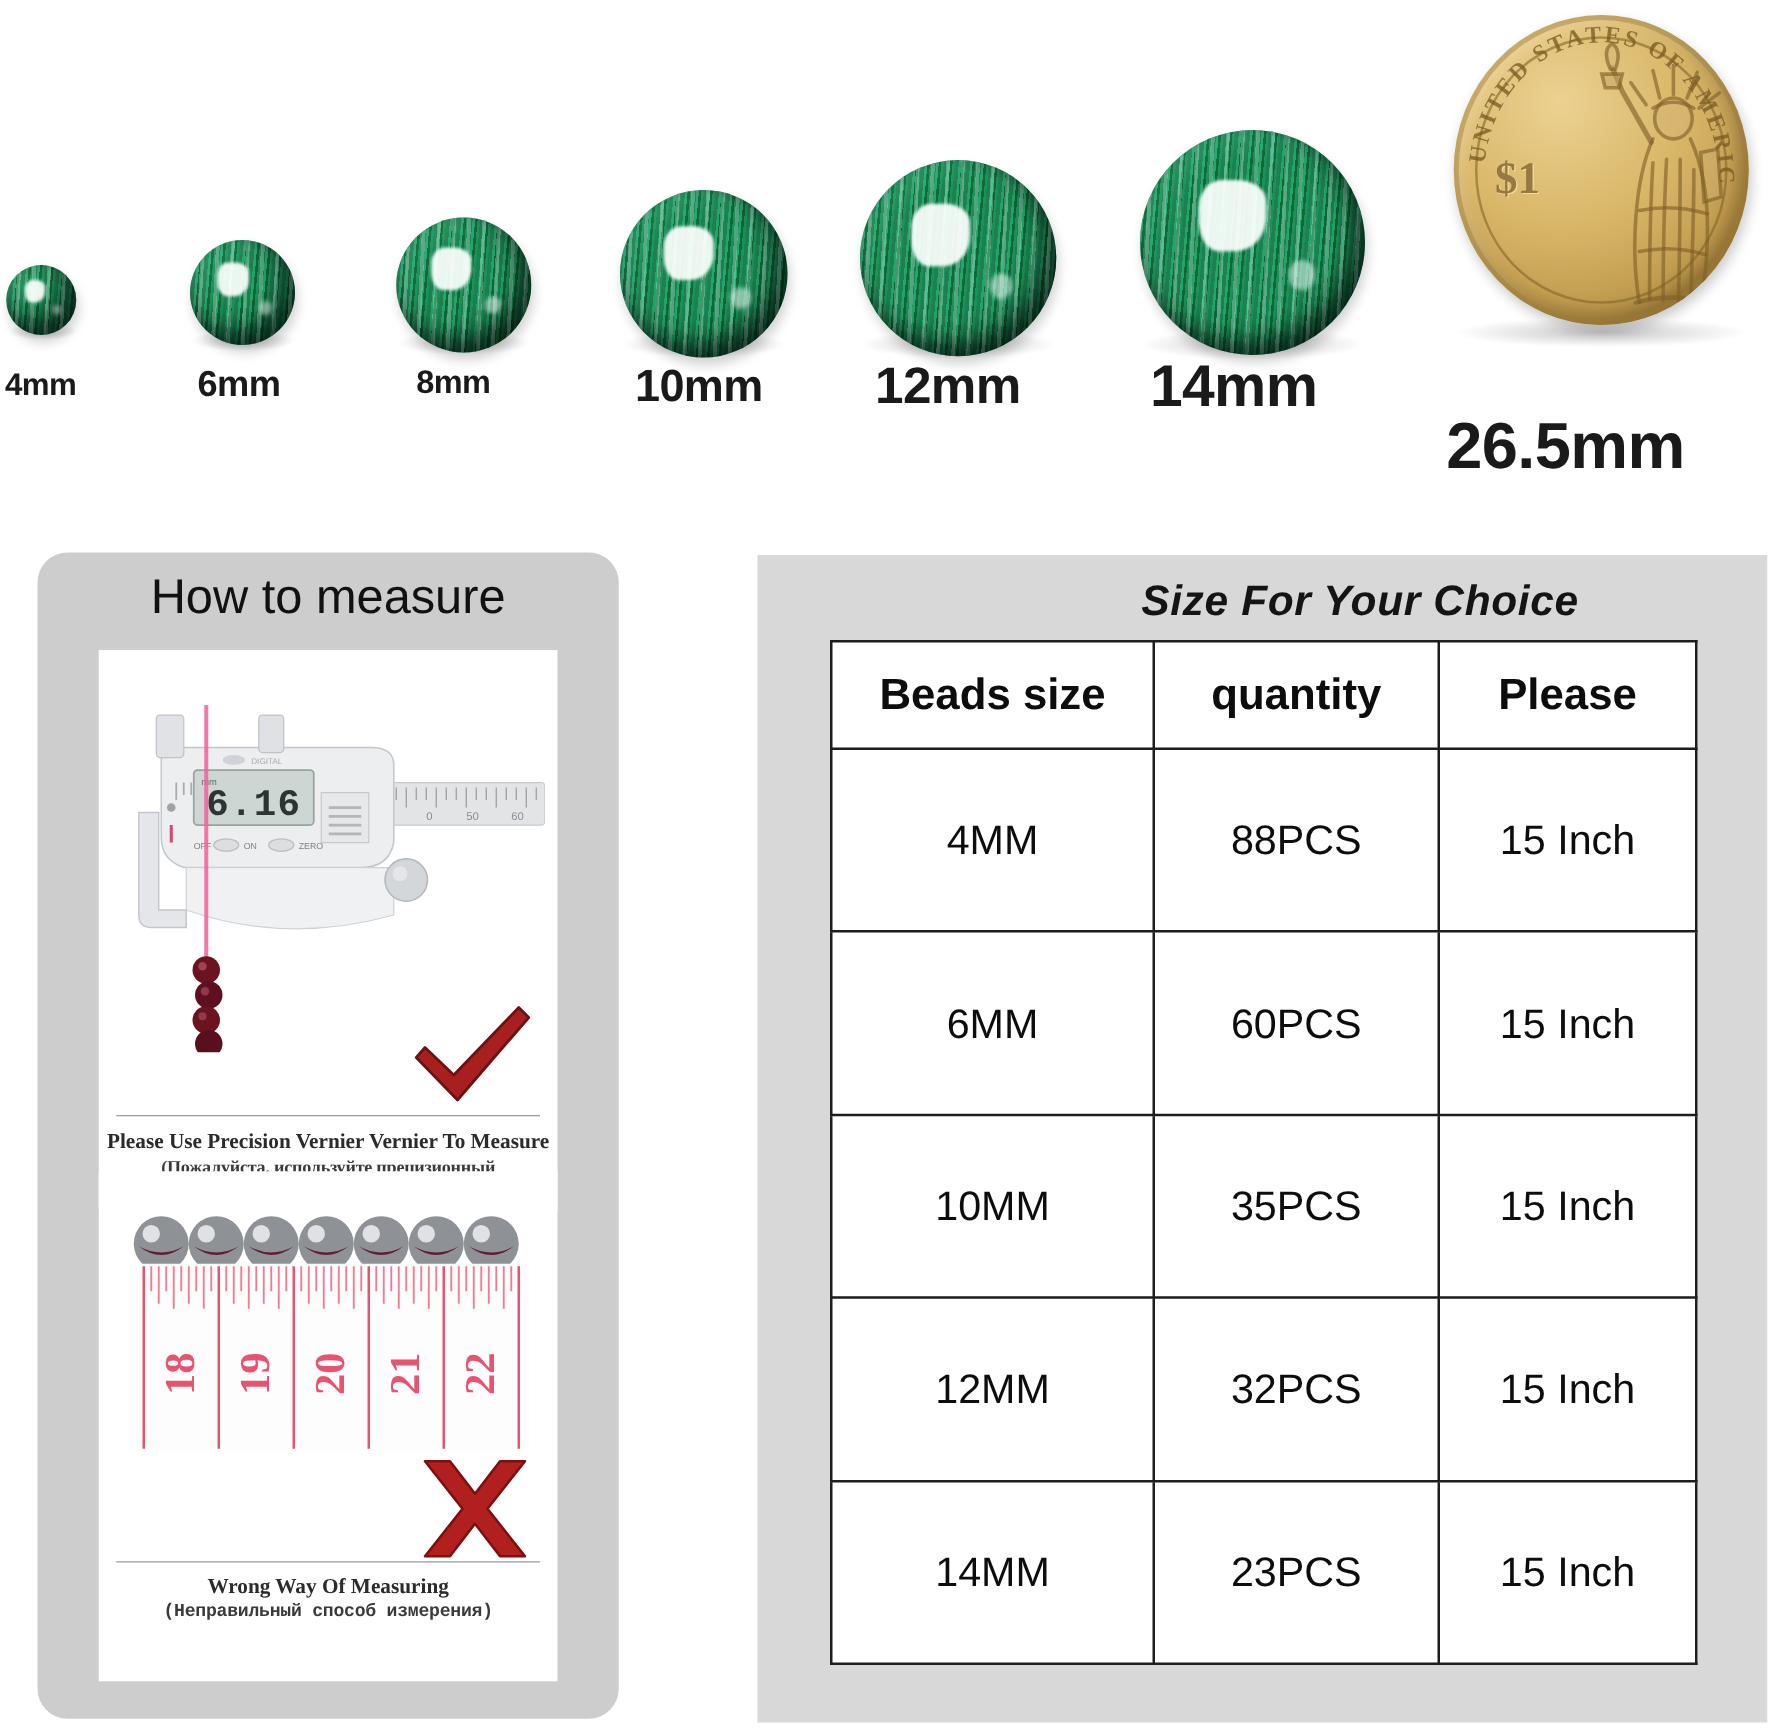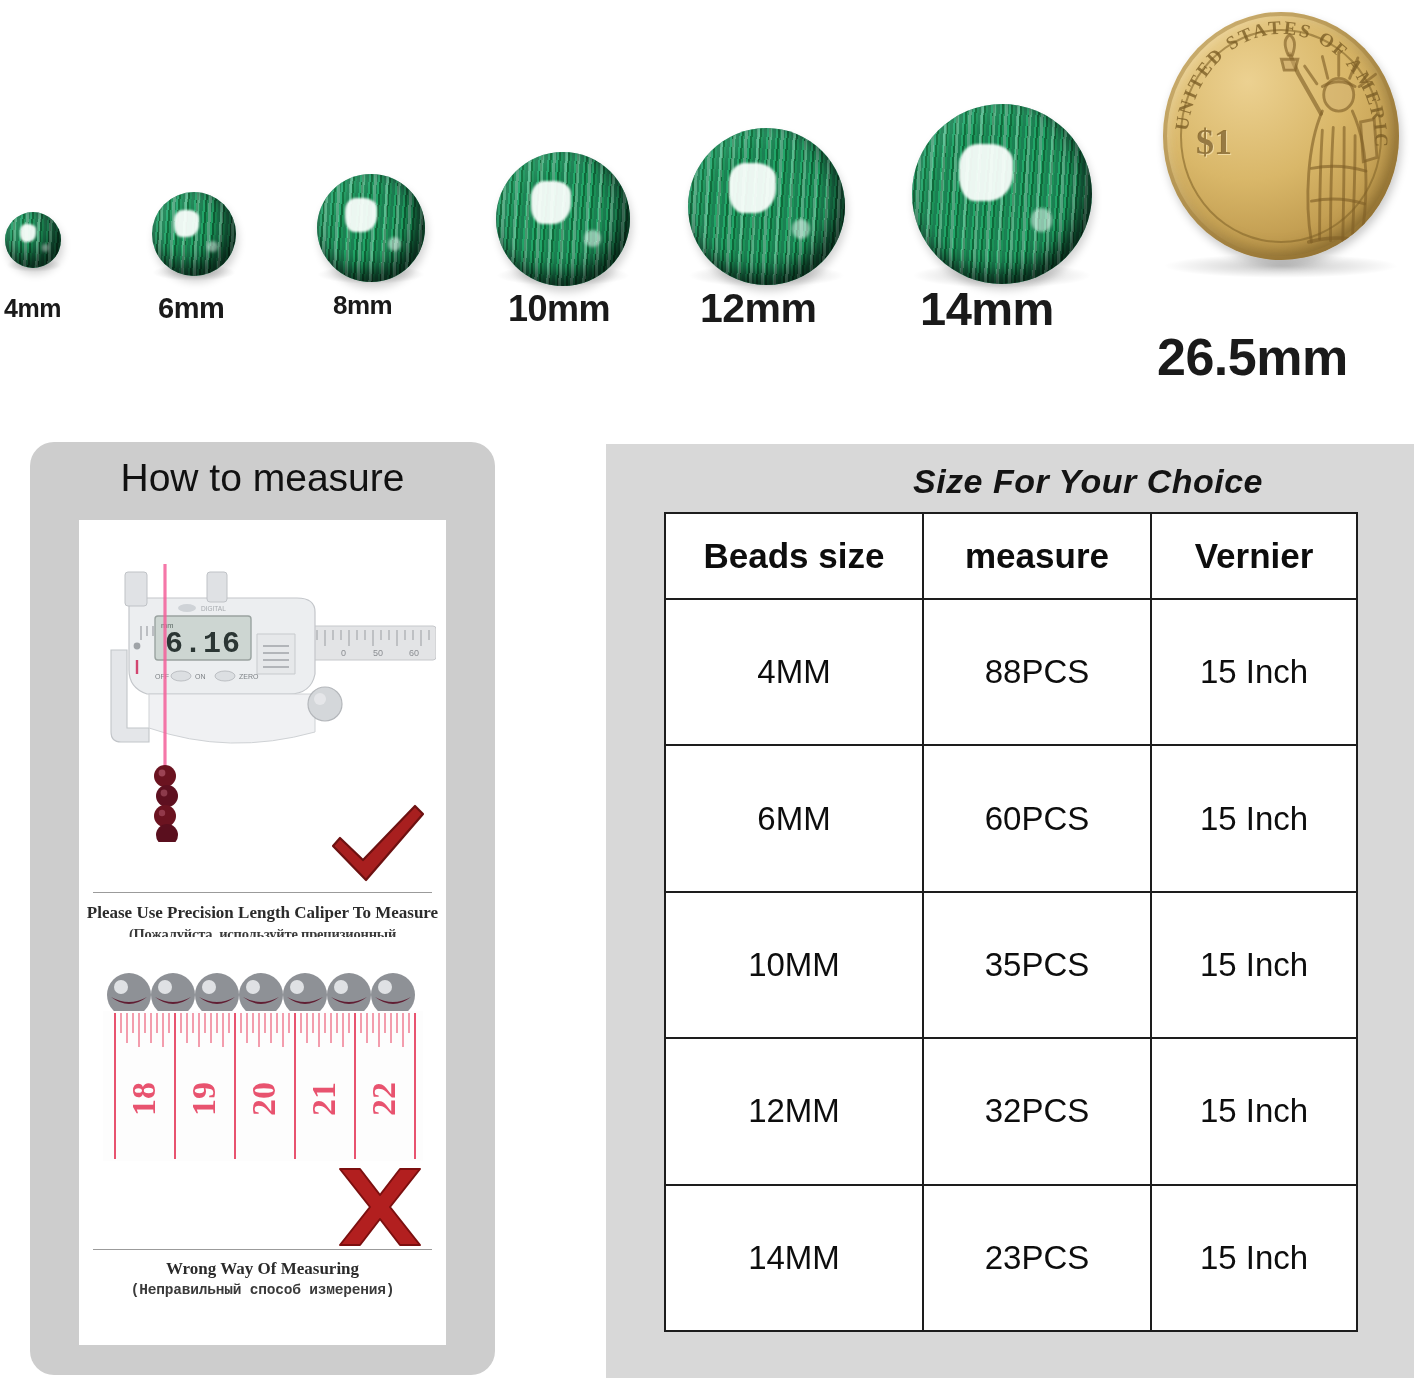--- a/index.html
+++ b/index.html
@@ -397,21 +397,21 @@
       </div>
 
       <div class="mark" style="left:244px; top:282px;">
         <svg width="110" height="86" viewBox="0 0 110 86" xmlns="http://www.w3.org/2000/svg">
           <path d="M10 44 L17 36 L40 58 L92 4 L100 12 L43 78 Z" fill="#a81f1f" stroke="#6d1111" stroke-width="2.2" stroke-linejoin="round"></path>
         </svg>
       </div>
 
       <div class="divider" style="left:14px; top:372px; width:339px;"></div>
 
-      <div class="cap-en" style="left:0; top:383px;">Please Use Precision Length Caliper To Measure</div>
+      <div class="cap-en" style="left:0; top:383px;">Please Use Precision Vernier Vernier To Measure</div>
       <div class="cap-ru" style="left:0; top:406px;">(Пожалуйста, используйте прецизионный штангенциркуль для измерения)</div>
     </div>
 
     <div class="photo-card card-bad">
 
       <div class="tape-img">
         <svg viewBox="0 0 347 230" xmlns="http://www.w3.org/2000/svg">
           <rect width="347" height="230" fill="#ffffff"></rect>
 
           <g>
@@ -481,22 +481,22 @@
 
     <table class="size-table">
       <colgroup>
         <col class="col-a">
           <col class="col-b">
           <col class="col-c">
       </colgroup>
       <thead>
         <tr>
           <th>Beads size</th>
-          <th>measure</th>
-          <th>Vernier</th>
+          <th>quantity</th>
+          <th>Please</th>
         </tr>
       </thead>
       <tbody>
         <tr>
           <td>4MM</td>
           <td>88PCS</td>
           <td>15 Inch</td>
         </tr>
         <tr>
           <td>6MM</td>

